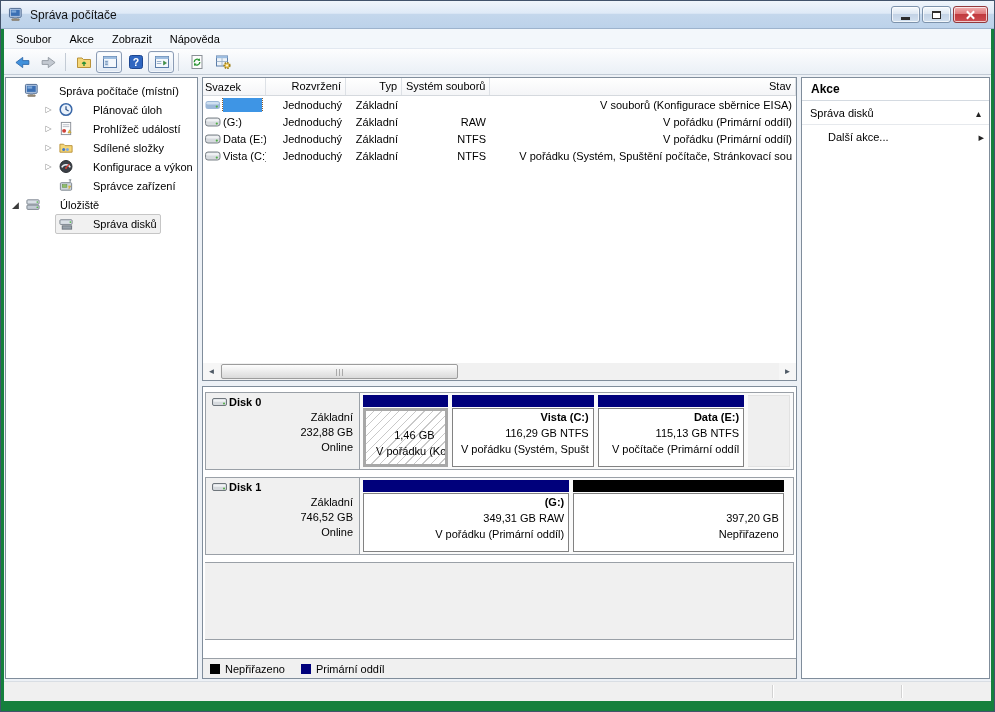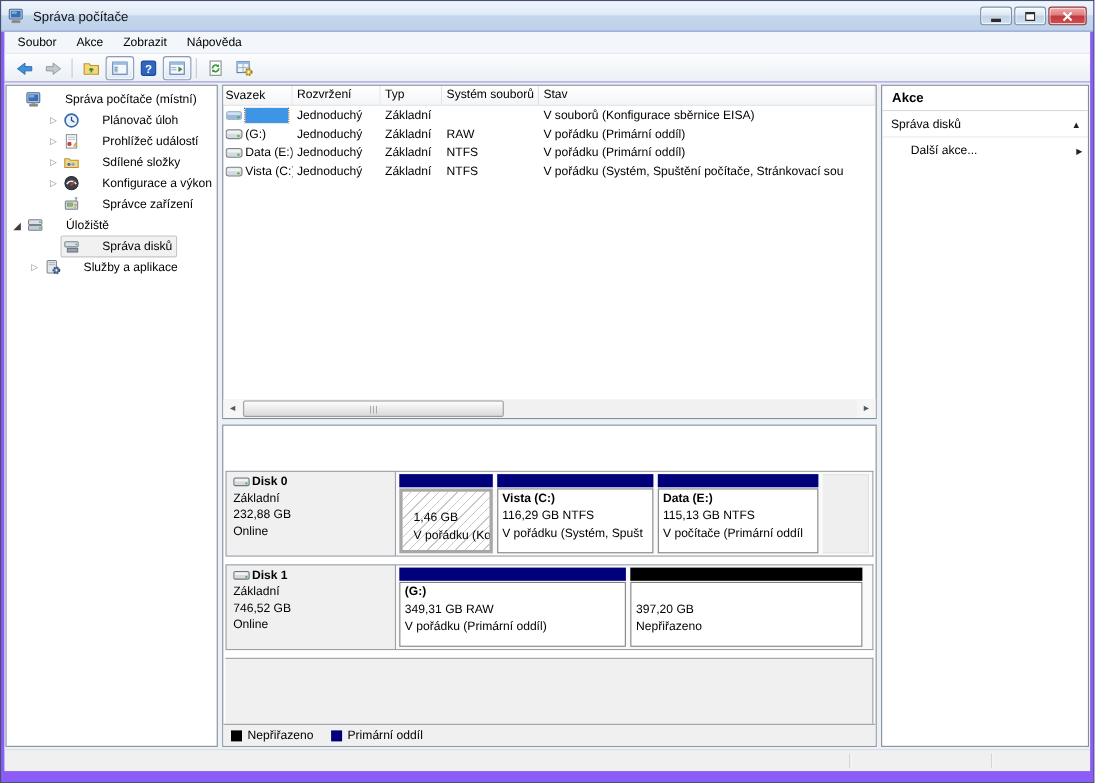--- a/index.html
+++ b/index.html
@@ -1,20 +1,20 @@
 <!DOCTYPE html>
 <html style="--primary: #00007b; --unalloc: #000000; --sel: #3e95e5;"><head>
 <meta charset="utf-8">
 <style>
   * { box-sizing: border-box; margin: 0; padding: 0; }
   body { background:#fff; font-family:"Liberation Sans", sans-serif; }
   .window {
     position:relative; width:995px; height:712px;
-    border:1px solid #42536b; background:#8b5cf6;
-    font-size:11px; color:#000; overflow:hidden;
+    border:1px solid #42536b; background:#15803d;
+    font-size:11px; color:#000; overflow:hidden;text-align:right;
   }
   
   .titlebar {
     position:absolute; top:0; left:0; right:0; height:28px;
     background:linear-gradient(#f0f5fb,#dfeaf7 45%,#c4d7ec 50%,#bcd2ea);
     border-bottom:1px solid #9db3cd;
     display:flex; align-items:center; padding:0 6px;
   }
   .app-icon { width:17px; height:16px; display:inline-block; }
   .title-text { margin-left:6px; font-size:12px; color:#111; }
@@ -342,33 +342,20 @@
     <span class="texp"></span>
     <span class="tsel selected">
       <span class="ticon"><svg viewBox="0 0 16 16" width="16" height="15">
                 <rect x="1.5" y="4" width="13" height="5" rx="1" fill="#d9dfe6" stroke="#7a828c"></rect>
                 <circle cx="12.6" cy="6.5" r="0.9" fill="#57b94c"></circle>
                 <rect x="4" y="10.5" width="10" height="3.5" fill="#9aa3ad" stroke="#6b737d"></rect>
               </svg></span>
       <span class="tlabel">Správa disků</span>
     </span>
   </div>
-        <div class="titem" style="padding-left: 19px;">
-    <span class="texp col"></span>
-    <span class="tsel">
-      <span class="ticon"><svg viewBox="0 0 16 16" width="16" height="15">
-                <rect x="2.5" y="2" width="9" height="12" rx="1" fill="#e3e7ec" stroke="#7a828c"></rect>
-                <rect x="4" y="3.5" width="6" height="1" fill="#aab2bb"></rect>
-                <rect x="4" y="5.5" width="6" height="1" fill="#aab2bb"></rect>
-                <circle cx="11.5" cy="11.5" r="3" fill="#5a7ca8" stroke="#2f4f77" stroke-dasharray="1.6 1.2" stroke-width="1.6"></circle>
-                <circle cx="11.5" cy="11.5" r="1" fill="#fff"></circle>
-              </svg></span>
-      <span class="tlabel">Služby a aplikace</span>
-    </span>
-  </div>
       </div>
 
     <div class="center">
       <div class="panel volume-pane">
         <div class="vh">
             <div class="vhead c0">Svazek</div>
             <div class="vhead c1">Rozvržení</div>
             <div class="vhead c2">Typ</div>
             <div class="vhead c3">Systém souborů</div>
             <div class="vhead c4">Stav</div>
@@ -433,21 +420,21 @@
           </div>
         <div class="hscroll">
           <div class="sb-btn sb-left"></div>
           <div class="sb-thumb"></div>
           <div class="sb-track"></div>
           <div class="sb-btn sb-right"></div>
         </div>
       </div>
 
       <div class="panel graph-pane">
-        <div style="display:flex;flex-direction:column;gap:7px;margin-top:36px;">
+        <div style="display:flex;flex-direction:column;gap:7px;">
             <div class="disk-row">
     <div class="disk-label">
       <div class="disk-title">
         <span class="dicon"><svg viewBox="0 0 16 12" width="16" height="12">
                       <rect x="0.5" y="2.5" width="14" height="7" rx="1.5" fill="#d6dade" stroke="#6f767c"></rect>
                       <rect x="1.5" y="3.5" width="12" height="2.2" rx="1" fill="#f0f2f4"></rect>
                       <circle cx="12" cy="7.5" r="1" fill="#4fae45"></circle>
                     </svg></span>
         <span class="dtitle">Disk 0</span>
       </div>

